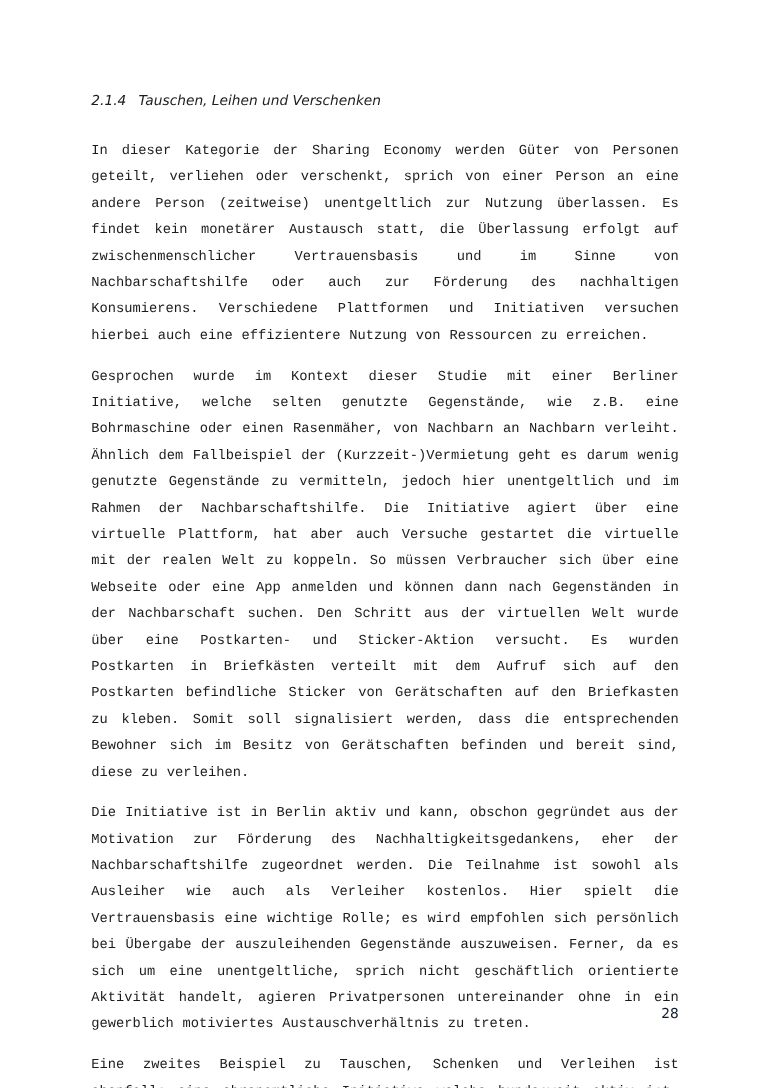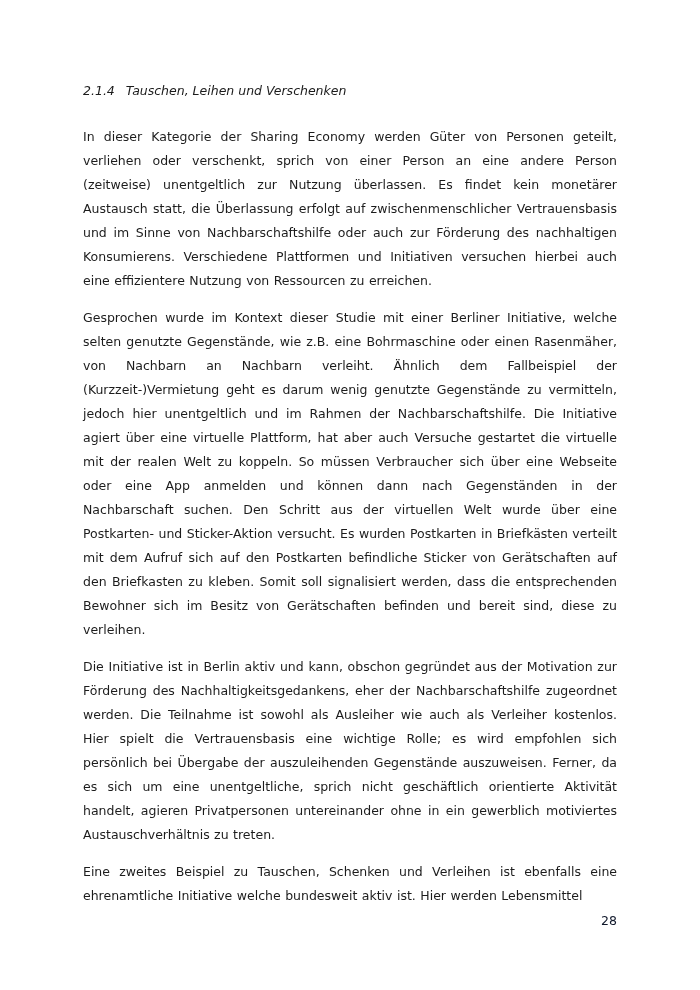--- a/index.html
+++ b/index.html
@@ -39,20 +39,21 @@
     margin-right: 11px;
   }
 
   .paragraphs p {
     font-size: 12.5px;
     line-height: 24px;
     text-align: justify;
     text-align-last: left;
     margin-bottom: 13px;
     word-spacing: 0.5px;
+    font-family: Liberation Mono, monospace;
   }
 
   .paragraphs p:last-child {
     margin-bottom: 0;
   }
 
   .page-number {
     position: absolute;
     top: 913px;
     right: 83px;

